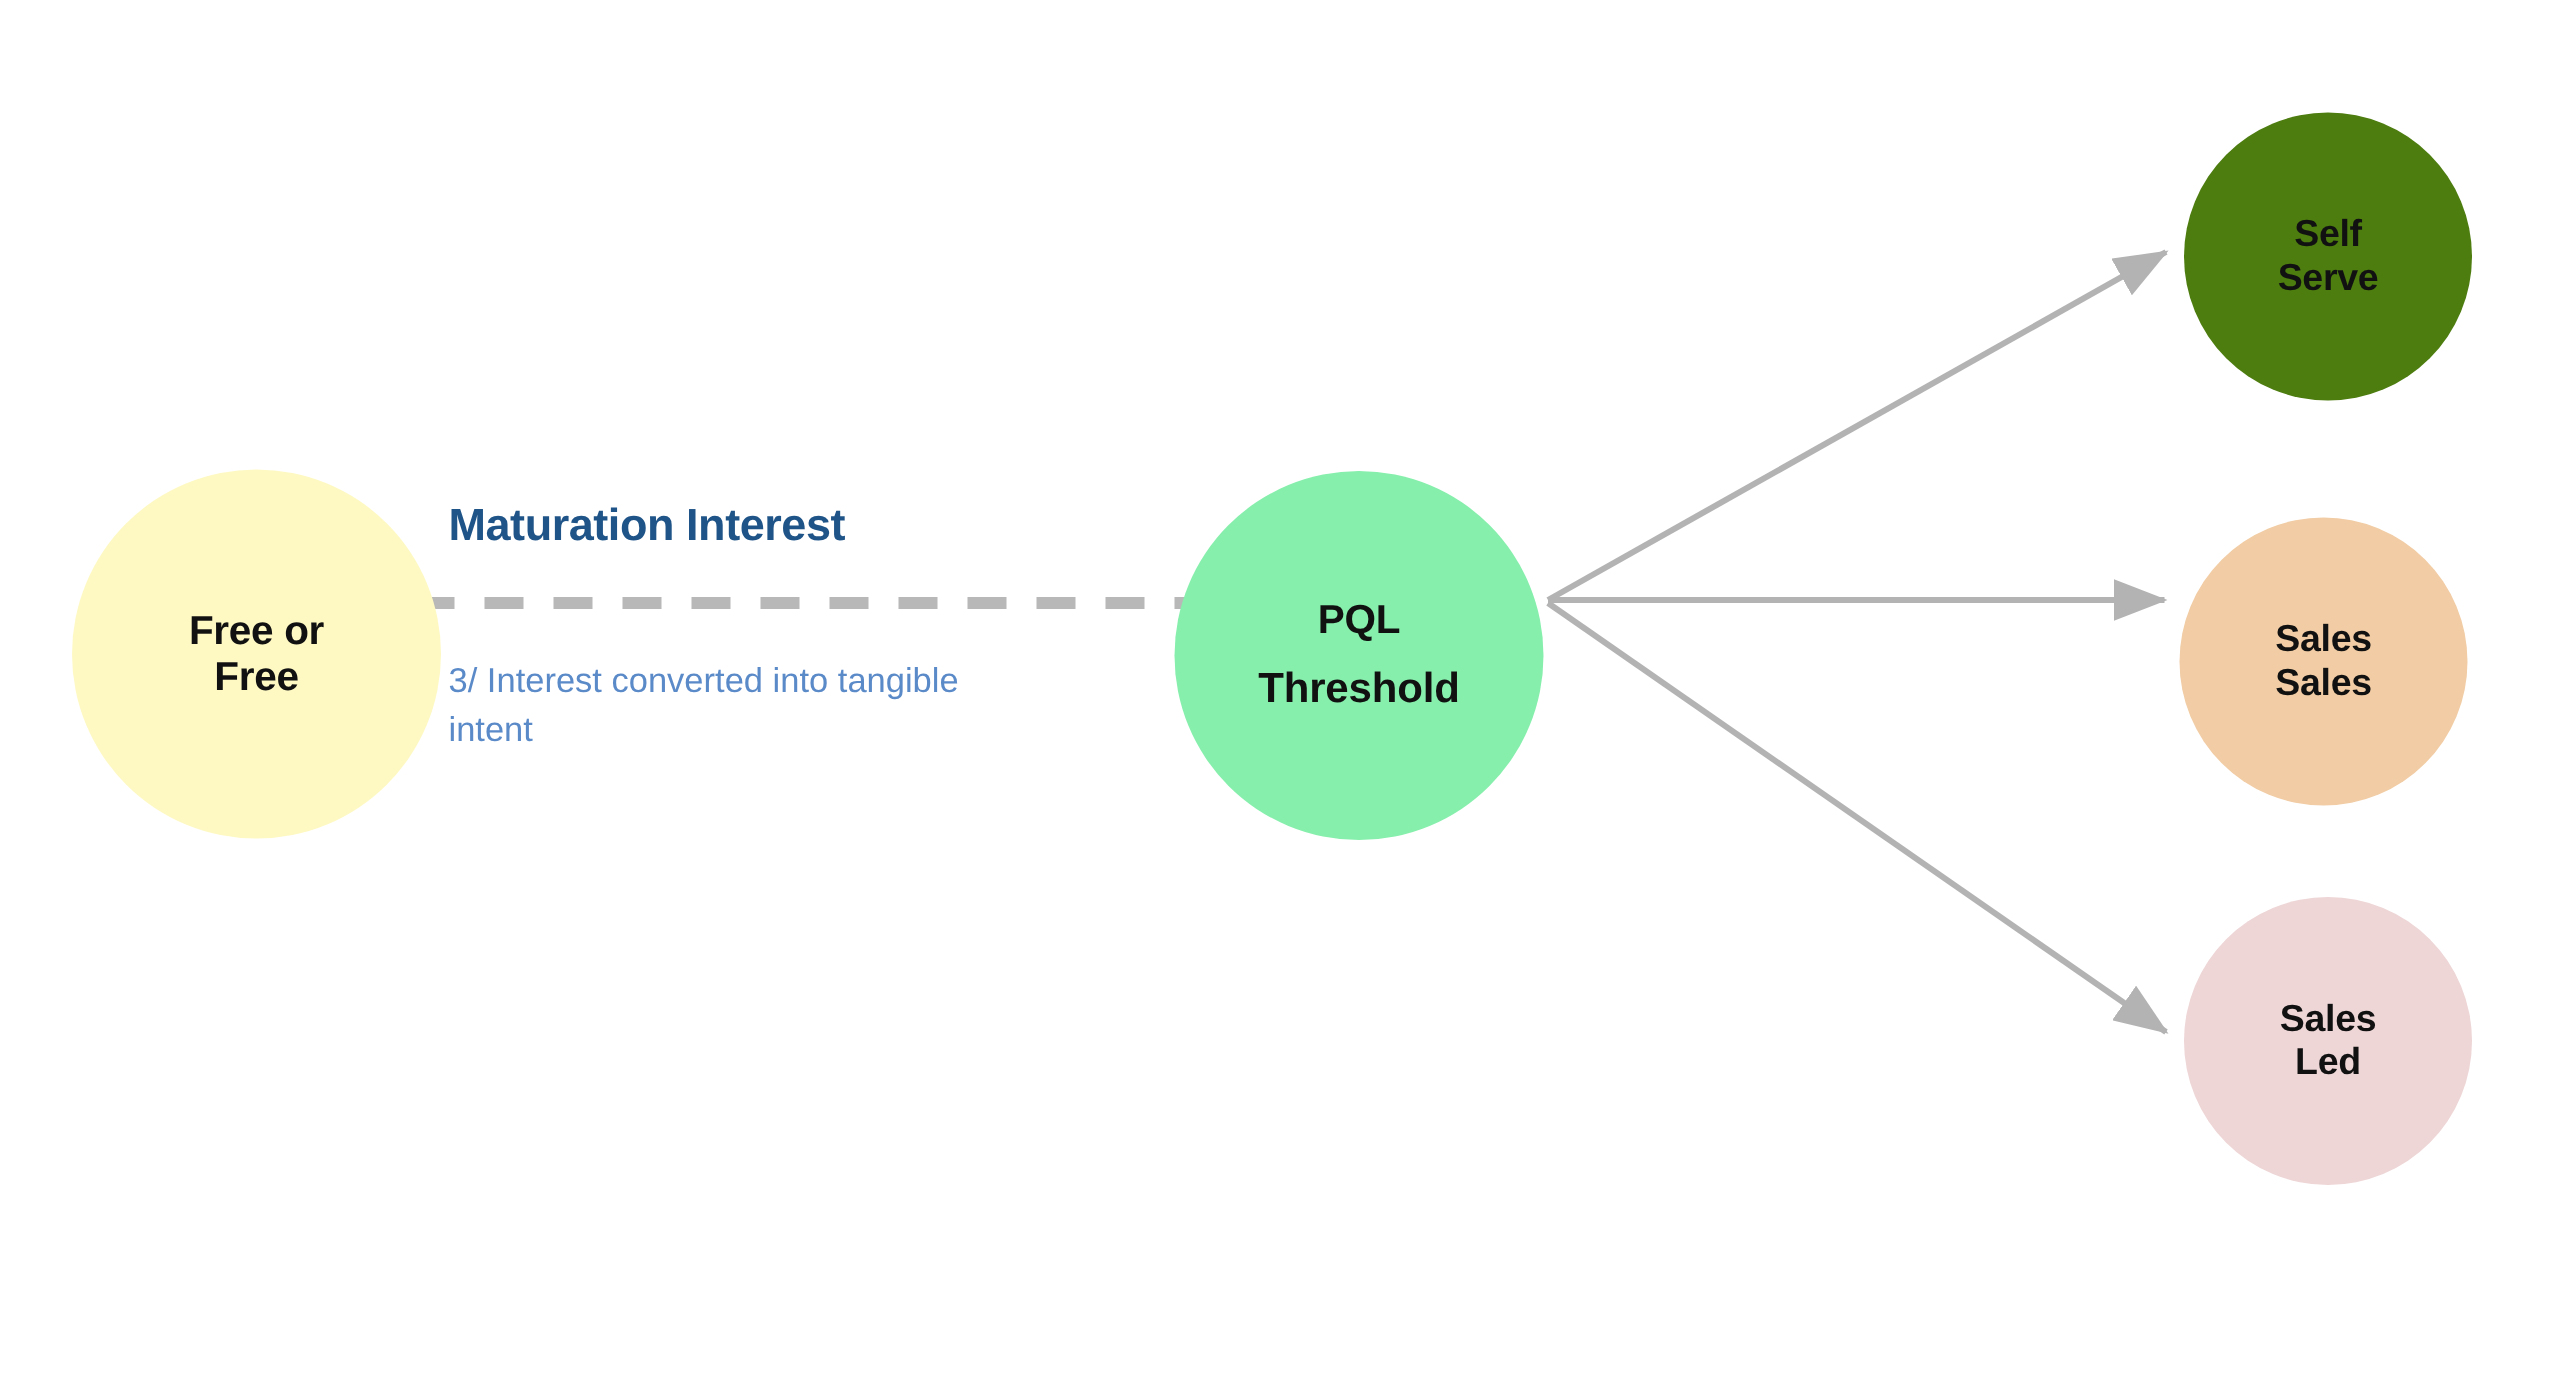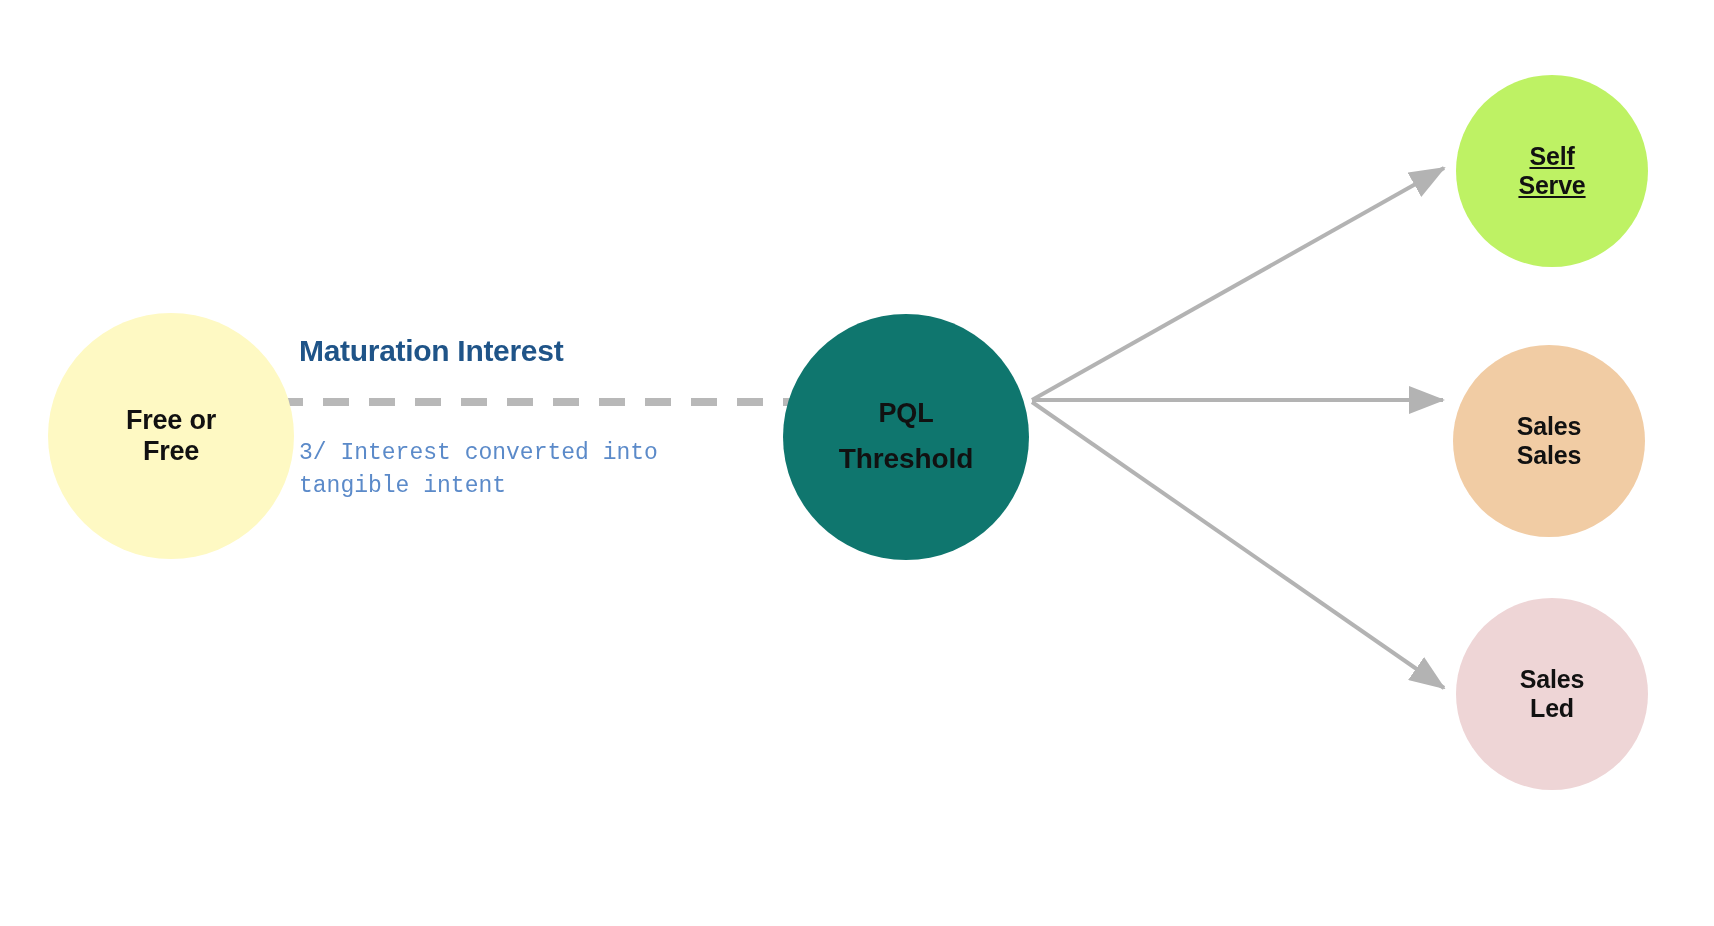--- a/index.html
+++ b/index.html
@@ -47,33 +47,32 @@
   #node-free-trial {
     left: 48px;  top: 313px;
     width: 246px; height: 246px;
     background: #fef9c3;
     font-size: 27px;
     letter-spacing: -0.2px;
   }
   #node-pql {
     left: 783px; top: 314px;
     width: 246px; height: 246px;
-    background: #0f766e;
+    background: #86efac;
     gap: 12px;
   }
   #node-pql .l1 { font-size: 27px; letter-spacing: -0.2px; }
   #node-pql .l2 { font-size: 28px; margin-top: 2px; letter-spacing: -0.1px; }
 
   #node-self-serve {
     left: 1456px; top: 75px;
     width: 192px; height: 192px;
-    background: #bef264;
+    background: #4d7c0f;
     font-size: 25px;
     letter-spacing: -0.2px;
-    text-decoration: underline;
   }
   #node-sales-assist {
     left: 1453px; top: 345px;
     width: 192px; height: 192px;
     background: #f1cca4;
     font-size: 25px;
     letter-spacing: -0.2px;
   }
   #node-sales-led {
     left: 1456px; top: 598px;
@@ -98,21 +97,21 @@
     margin: 0 0 70px 0;
     line-height: 1.1;
   }
   .criteria-item {
     font-size: 23px;
     color: #5b8ac9;
     line-height: 1.42;
     margin-bottom: 30px;
     max-width: 400px;
   }
-  .criteria-item:last-child { margin-bottom: 0; font-family: Liberation Mono, monospace; }
+  .criteria-item:last-child { margin-bottom: 0; }
 </style>
 </head>
 <body>
 
 <div id="canvas">
 
   <svg class="edges" viewBox="0 0 1714 926">
     <defs>
       <marker id="arrowhead" markerWidth="9" markerHeight="7" refX="8.5" refY="3.5" orient="auto" markerUnits="strokeWidth">
         <polygon points="0 0, 9 3.5, 0 7" fill="#b3b3b3"></polygon>

